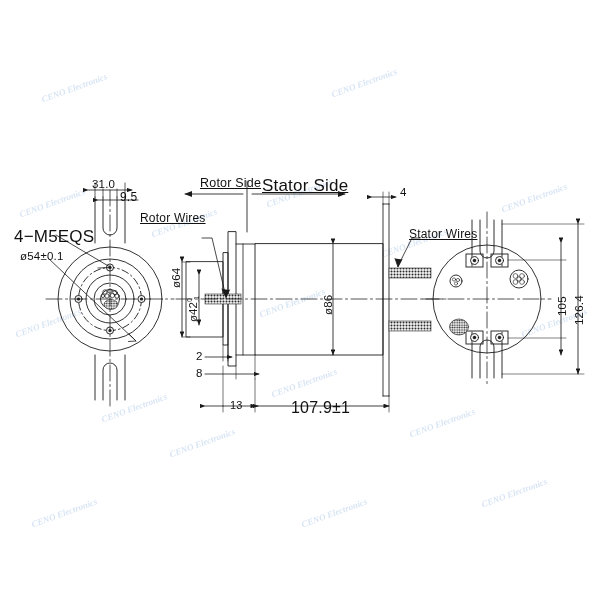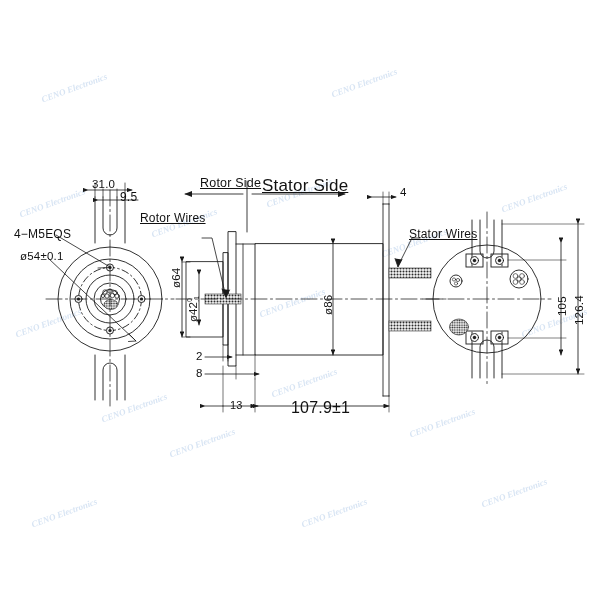--- a/index.html
+++ b/index.html
@@ -221,21 +221,21 @@
         <path d="M502,224 L584,224 M502,374 L584,374" stroke-width=".55"></path>
         <path d="M578,224 L578,374" stroke-width=".85" marker-start="url(#ahs)" marker-end="url(#ahs)"></path>
       </g>
 
     </g>
   </svg>
 
   <div class="lbl" style="left:200px;top:176px;font-size:12.5px;text-decoration:underline;">Rotor  Side</div>
   <div class="lbl" style="left:262px;top:176px;font-size:17px;text-decoration:underline;">Stator  Side</div>
 
-  <div class="lbl" style="left:14px;top:227px;font-size:12px;">4−M5EQS</div>
+  <div class="lbl" style="left:14px;top:227px;font-size:17px;">4−M5EQS</div>
   <div class="lbl" style="left:20px;top:250px;font-size:11.5px;">ø54±0.1</div>
 
   <div class="lbl" style="left:140px;top:211px;font-size:12px;text-decoration:underline;">Rotor  Wires</div>
   <div class="lbl" style="left:409px;top:227px;font-size:12px;text-decoration:underline;">Stator  Wires</div>
 
   <div class="lbl" style="left:92px;top:178px;font-size:11.5px;">31.0</div>
   <div class="lbl" style="left:120px;top:190px;font-size:12px;">9.5</div>
 
   <div class="lbl" style="left:170px;top:288px;font-size:11.5px;transform:rotate(-90deg);transform-origin:left top;">ø64</div>
 

